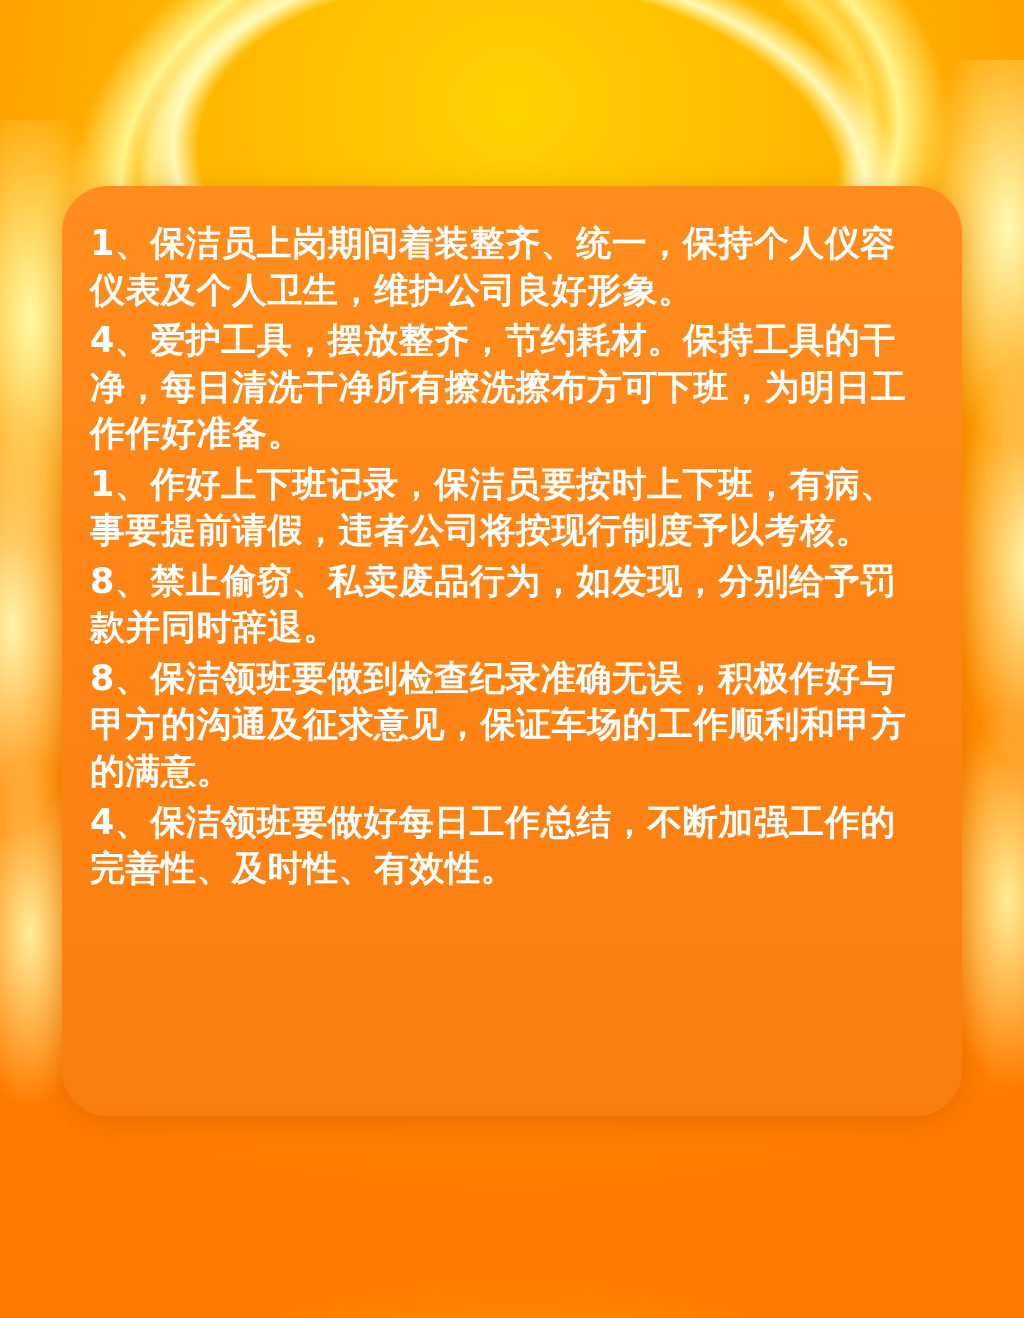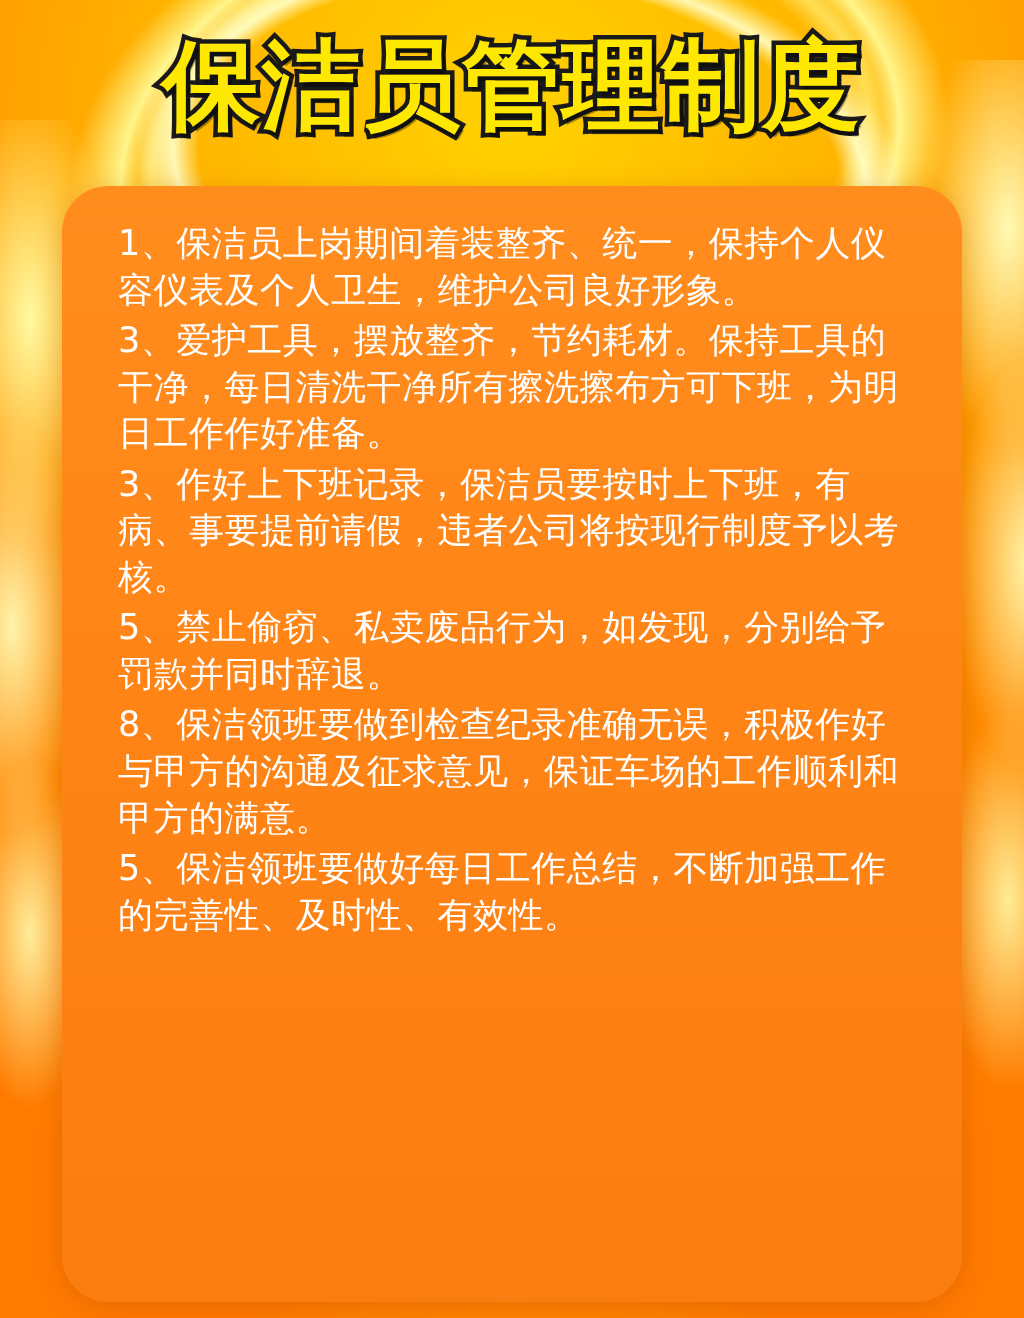--- a/index.html
+++ b/index.html
@@ -102,27 +102,28 @@
     text-shadow:
       0 0 2px #1a1a1a,
       4px 5px 0 rgba(0,0,0,0.35);
   }
 
   .card {
     position: absolute;
     left: 62px;
     top: 186px;
     width: 900px;
-    height: 1116px;
+    height: 930px;
     box-sizing: border-box;
     background: linear-gradient(180deg, #ff8d1e 0%, #ff8416 45%, #fa7d10 100%);
     border-radius: 46px;
     box-shadow: 0 6px 26px rgba(170, 70, 0, 0.28);
-    padding: 34px 44px 30px 56px;
+    padding: 34px 44px 30px 28px;
     z-index: 6;
+    font-weight: bold;
   }
 
   .rules {
     margin: 0;
     padding: 0;
     list-style: none;
   }
   .rule {
     color: #ffffff;
     font-family: "DejaVu Sans", "Liberation Sans", sans-serif;
@@ -137,28 +138,25 @@
 <body>
 
 <div class="poster">
 
   <div class="swirl-a"></div>
   <div class="swirl-b"></div>
   <div class="flame-left"></div>
   <div class="flame-right"></div>
   <div class="glow-bottom"></div>
 
-  <div class="title-wrap">
-    <div class="poster-title">保洁员管理制度</div>
-  </div>
 
   <div class="card">
     <ul class="rules">
       <li class="rule">1、保洁员上岗期间着装整齐、统一，保持个人仪容仪表及个人卫生，维护公司良好形象。</li>
-      <li class="rule">3、爱护工具，摆放整齐，节约耗材。保持工具的干净，每日清洗干净所有擦洗擦布方可下班，为明日工作作好准备。</li>
-      <li class="rule">3、作好上下班记录，保洁员要按时上下班，有病、事要提前请假，违者公司将按现行制度予以考核。</li>
-      <li class="rule">5、禁止偷窃、私卖废品行为，如发现，分别给予罚款并同时辞退。</li>
+      <li class="rule">4、爱护工具，摆放整齐，节约耗材。保持工具的干净，每日清洗干净所有擦洗擦布方可下班，为明日工作作好准备。</li>
+      <li class="rule">1、作好上下班记录，保洁员要按时上下班，有病、事要提前请假，违者公司将按现行制度予以考核。</li>
+      <li class="rule">8、禁止偷窃、私卖废品行为，如发现，分别给予罚款并同时辞退。</li>
       <li class="rule">8、保洁领班要做到检查纪录准确无误，积极作好与甲方的沟通及征求意见，保证车场的工作顺利和甲方的满意。</li>
-      <li class="rule">5、保洁领班要做好每日工作总结，不断加强工作的完善性、及时性、有效性。</li>
+      <li class="rule">4、保洁领班要做好每日工作总结，不断加强工作的完善性、及时性、有效性。</li>
     </ul>
   </div>
 
 </div>
 
 </body></html>

